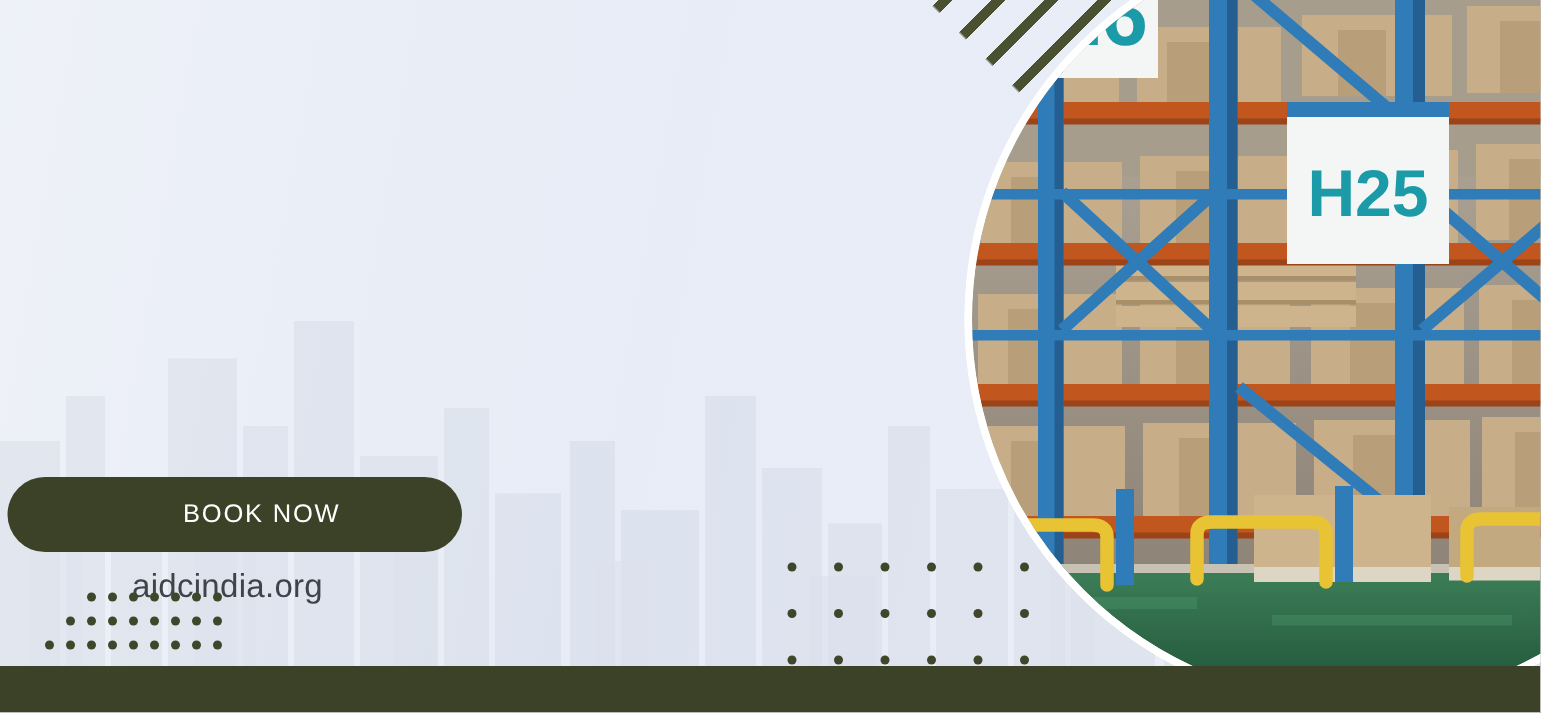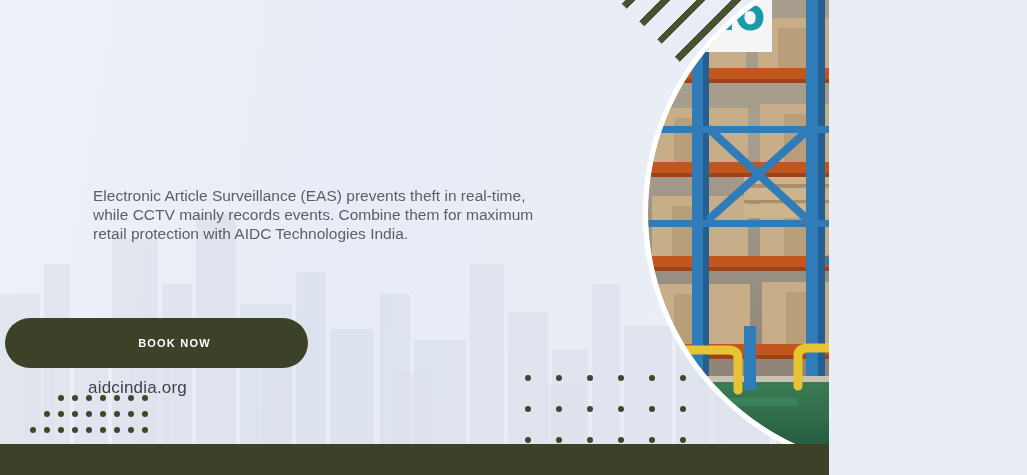--- a/index.html
+++ b/index.html
@@ -1,21 +1,21 @@
 <!DOCTYPE html>
 <html><head>
 <meta charset="utf-8">
 <style>
   html,body{margin:0;padding:0;}
   body{
     width:1027px;height:475px;overflow:hidden;
     font-family:"Liberation Sans", sans-serif;
     background:#e9edf6;
   }
-  .banner{position:relative;width:829px;height:475px;overflow:hidden;background:#e9eef7;}
+  .banner{position:relative;width:1027px;height:475px;overflow:hidden;background:#e9eef7;}
 
   
   .bg-wash{
     position:absolute;inset:0;
     background:linear-gradient(100deg,#eef1f8 0%,#e7ecf6 42%,#e9edf6 70%,#eceff7 100%);
   }
 
   
   .skyline{position:absolute;left:0;bottom:31px;width:1027px;height:300px;opacity:.5;}
   .skyline svg{display:block;width:100%;height:100%;}
@@ -58,28 +58,28 @@
   }
   .body-copy{
     position:absolute;left:93px;top:186px;width:472px;
     font-size:15.5px;line-height:19.2px;color:#5b6066;font-weight:400;
   }
 
   
   .cta{
     position:absolute;left:5px;top:318px;width:303px;height:50px;
     background:#3c4227;border:none;border-radius:25px;
-    color:#ffffff;font-size:11px;font-weight:700;letter-spacing:1.2px;
+    color:#ffffff;font-size:17px;font-weight:400;letter-spacing:1.2px;
     display:flex;align-items:center;justify-content:center;
     cursor:pointer;font-family:"Liberation Sans", sans-serif;
     padding:0 0 0 36px;box-sizing:border-box;
   }
   .url{
     position:absolute;left:88px;top:378px;
-    font-size:17px;color:#3f444a;letter-spacing:.2px;
+    font-size:22px;color:#3f444a;letter-spacing:.2px;
   }
 
   
   .dotgrid{position:absolute;}
   .dot{position:absolute;width:6px;height:6px;border-radius:50%;background:#3f462a;}
   #dots-left{left:0;top:395px;width:200px;height:50px;}
   #dots-mid{left:525px;top:375px;width:200px;height:75px;}
 
   
   .bottom-bar{position:absolute;left:0;top:444px;width:1027px;height:31px;background:#3c4227;z-index:6;}
@@ -296,21 +296,20 @@
           <rect x="420" y="364" width="12" height="64"></rect>
         </g>
       </svg>
     </div>
 
     <div class="photo-ring"></div>
 
   </div>
 
 
-  <div class="body-copy">Electronic Article Surveillance (EAS) prevents theft in real-time, while CCTV mainly records events. Combine them for maximum retail protection with AIDC Technologies India.</div>
 
   <button class="cta">BOOK NOW</button>
 
   <div class="url">aidcindia.org</div>
 
   <div class="dotgrid" id="dots-left">
       <span class="dot" style="left: 58px; top: 0px;"></span>
       <span class="dot" style="left: 72px; top: 0px;"></span>
       <span class="dot" style="left: 86px; top: 0px;"></span>
       <span class="dot" style="left: 100px; top: 0px;"></span>

